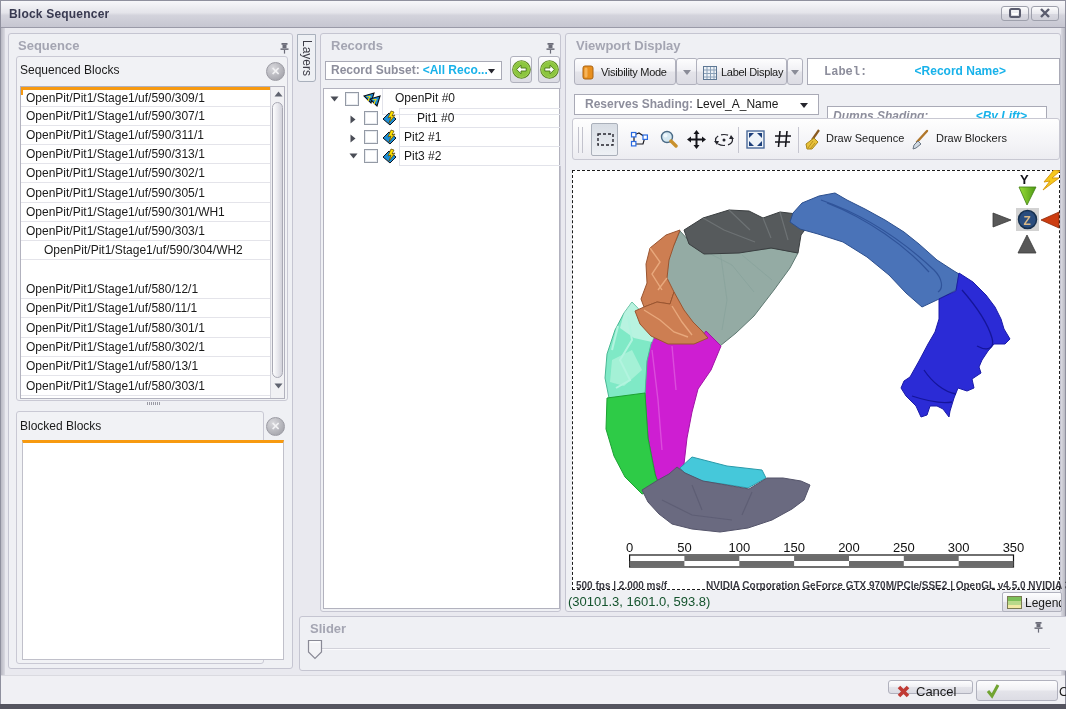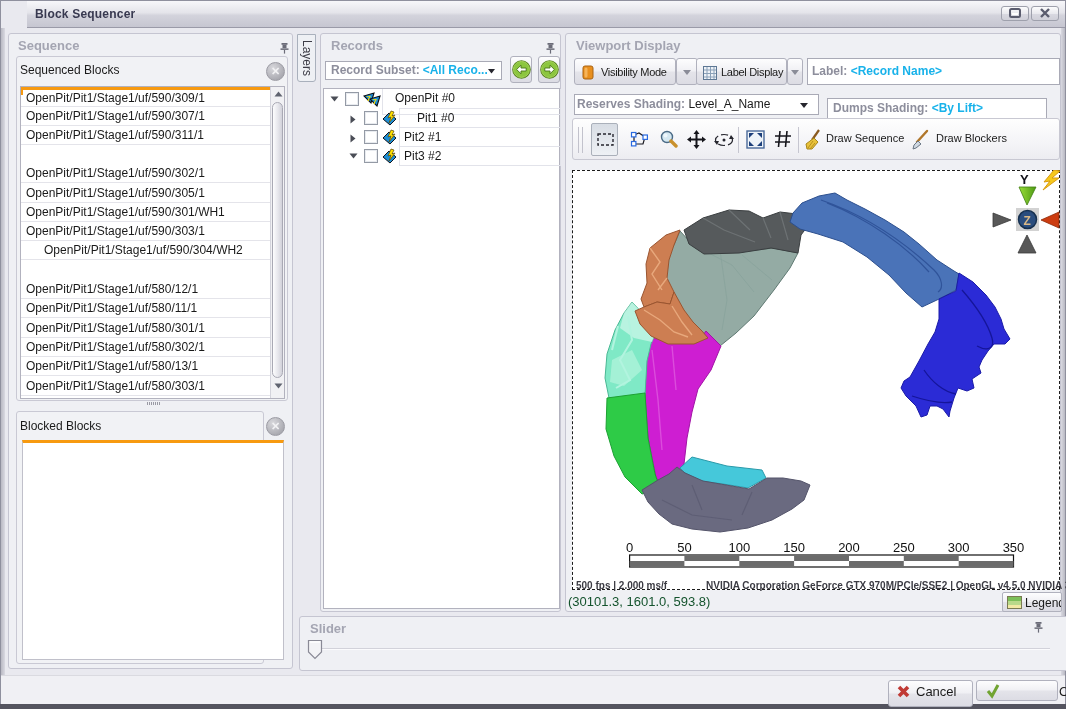--- a/index.html
+++ b/index.html
@@ -1,37 +1,37 @@
 <!DOCTYPE html>
 <html><head>
 <meta charset="utf-8">
 <style>
 * { margin:0; padding:0; box-sizing:border-box; }
 html,body { width:1066px; height:709px; overflow:hidden; }
 body { font-family:"Liberation Sans", sans-serif; font-size:12px; color:#1a1a1a; background:#e9e9ef; position:relative; }
 .abs { position:absolute; white-space:nowrap; }
 .win { position:absolute; inset:0; border:1px solid #8f909e; background:#e9e9ef; }
 .titlebar { position:absolute; left:1px; top:1px; right:1px; height:27px;
-  background:linear-gradient(#f7f7fa, #e4e4ea 45%, #d3d3dc 55%, #c6c6d1); border-bottom:1px solid #9a9aa8;margin-left:26px; }
+  background:linear-gradient(#f7f7fa, #e4e4ea 45%, #d3d3dc 55%, #c6c6d1); border-bottom:1px solid #9a9aa8; }
 .title-text { position:absolute; left:8px; top:6px; font-size:12px; font-weight:bold; color:#383950; letter-spacing:0.2px; }
 .winbtn { position:absolute; top:6px; width:28px; height:15px; border:1px solid #9ea0ac; border-radius:3px;
   background:linear-gradient(#fcfcfd,#e9e9ee 50%,#d9d9e1 52%,#cfcfd8); color:#5a5c6e; text-align:center; }
 .sideborder { position:absolute; top:28px; bottom:0; width:4px; background:linear-gradient(90deg,#b9b9c3,#d9d9e1); }
 .bottomstrip { position:absolute; left:0; right:0; bottom:0; height:5px; background:#54545f; }
 .panel { position:absolute; background:#eff0f4; border:1px solid #c5c5d1; border-radius:3px; }
 .phead { font-size:13px; font-weight:bold; color:#a4a5b2; }
 .group { position:absolute; background:#f1f2f5; border:1px solid #c9c9d4; border-radius:3px; }
 .whitebox { position:absolute; background:#fff; border:1px solid #b2b2be; }
 .closebtn { position:absolute; width:19px; height:19px; border-radius:50%;
   background:radial-gradient(circle at 35% 30%, #d8d8dc, #a9a9b0 75%, #96969e);
   border:1px solid #9b9ba3; }
 .closebtn:after { content:"✕"; position:absolute; left:0; right:0; top:2px; text-align:center; color:#f2f2f4; font-size:11px; font-weight:bold; }
 .row { position:absolute; left:0; right:14px; height:19px; border-bottom:1px solid #e4e4ea; background:#fff;
   padding-left:5px; line-height:19px; white-space:nowrap; overflow:hidden; font-size:12px; }
-.cyan { color:#18b2ea; font-weight:bold; }
+.cyan { color:#18b2ea; font-weight:bold;margin-left:44px; }
 .glabel { color:#8d8e9c; font-weight:bold; }
 .btn { position:absolute; border:1px solid #b0b1bd; border-radius:3px;
   background:linear-gradient(#fdfdfe,#f0f0f4 48%,#e4e4ea 52%,#dcdce4); }
 .field { position:absolute; background:#fff; border:1px solid #a9aab6; }
 </style>
 </head>
 <body>
 <div class="win"></div>
 <div class="titlebar">
     <div class="title-text">Block Sequencer</div>
@@ -59,20 +59,21 @@
     </svg>
 
   <div class="group" style="left:7px; top:22px; width:272px; height:345px;">
     <div style="position:absolute; left:3px; top:6px; font-size:12px;">Sequenced Blocks</div>
     <div class="closebtn" style="left:249px; top:5px;"></div>
     <div class="whitebox" id="seqlist" style="left:3px; top:29px; width:265px; height:313px; overflow:hidden;">
       <div class="row" style="top:0; height:20px; border-top:3px solid #f79a10; line-height:17px;">OpenPit/Pit1/Stage1/uf/590/309/1</div>
       <div class="abs" style="left:0; top:3px; width:2px; height:5px; background:#f79a10;"></div>
       <div class="row" style="top:20px;">OpenPit/Pit1/Stage1/uf/590/307/1</div>
       <div class="row" style="top:39px;">OpenPit/Pit1/Stage1/uf/590/311/1</div>
+      <div class="row" style="top:58px;">OpenPit/Pit1/Stage1/uf/590/313/1</div>
       <div class="row" style="top:77px;">OpenPit/Pit1/Stage1/uf/590/302/1</div>
       <div class="row" style="top:97px;">OpenPit/Pit1/Stage1/uf/590/305/1</div>
       <div class="row" style="top:116px;">OpenPit/Pit1/Stage1/uf/590/301/WH1</div>
       <div class="row" style="top:135px;">OpenPit/Pit1/Stage1/uf/590/303/1</div>
       <div class="row" style="top:154px;padding-left:23px;">OpenPit/Pit1/Stage1/uf/590/304/WH2</div>
       <div class="row" style="top:193px;">OpenPit/Pit1/Stage1/uf/580/12/1</div>
       <div class="row" style="top:212px;">OpenPit/Pit1/Stage1/uf/580/11/1</div>
       <div class="row" style="top:232px;">OpenPit/Pit1/Stage1/uf/580/301/1</div>
       <div class="row" style="top:251px;">OpenPit/Pit1/Stage1/uf/580/302/1</div>
       <div class="row" style="top:270px;">OpenPit/Pit1/Stage1/uf/580/13/1</div>
@@ -202,30 +203,30 @@
         </g>
       </svg>
     <div class="abs" style="left:24px; top:7px; font-size:11px; letter-spacing:-0.3px;">Label Display</div>
   </div>
   <div class="btn" style="left:221px; top:24px; width:16px; height:27px;">
       <svg class="abs" style="left:3px; top:11px;" width="9" height="6">
         <path d="M0 0 L8 0 L4 5 Z" fill="#8a8c98"></path>
       </svg>
     </div>
   <div class="field" style="left:241px; top:24px; width:253px; height:27px; line-height:25px;">
-    <span class="glabel" style="margin-left:4px;">Label:</span> <span class="cyan">&lt;Record Name&gt;</span>
+    <span class="glabel" style="margin-left:16px;font-family:Liberation Mono, monospace;">Label:</span> <span class="cyan">&lt;Record Name&gt;</span>
   </div>
 
   <div class="field" style="left:8px; top:60px; width:245px; height:21px; line-height:19px;">
-    <span class="glabel" style="margin-left:2px;">Reserves Shading:</span> Level_A_Name
+    <span class="glabel" style="margin-left:10px;">Reserves Shading:</span> Level_A_Name
     <svg class="abs" style="right:9px; top:8px;" width="9" height="6">
         <path d="M0 0 L8 0 L4 5 Z" fill="#26262e"></path>
       </svg>
   </div>
-  <div class="field" style="left:261px; top:64px; width:220px; height:21px; line-height:19px;">
+  <div class="field" style="left:261px; top:72px; width:220px; height:21px; line-height:19px;font-style:italic;">
     <span class="glabel" style="margin-left:5px;">Dumps Shading:</span> <span class="cyan">&lt;By Lift&gt;</span>
   </div>
 
   <div class="abs" style="left:6px; top:84px; width:488px; height:42px; background:linear-gradient(#fefefe,#f4f4f7 60%,#ececf1); border:1px solid #c8c8d2; border-radius:3px;">
     <div class="abs" style="left:5px; top:8px; width:5px; height:26px; border-left:1px solid #c2c2cc; border-right:1px solid #c2c2cc;"></div>
     <div class="abs" style="left:18px; top:4px; width:27px; height:33px; border:1px solid #aab0ba; border-radius:2px; background:linear-gradient(#d8dde4,#eef1f5);"></div>
     <svg class="abs" style="left:24px; top:14px;" width="17" height="13">
         <rect x="1" y="1" width="15" height="11" fill="none" stroke="#26262e" stroke-width="1.4" stroke-dasharray="3 2"></rect>
       </svg>
     <svg class="abs" style="left:57px; top:11px;" width="20" height="19">
@@ -365,21 +366,21 @@
       </g>
     </svg>
   <div class="abs" style="left:8px; top:31px; width:742px; height:2px; background:#d2d2da; border-bottom:1px solid #fbfbfd;"></div>
   <svg class="abs" style="left:7px; top:22px;" width="16" height="21">
     <path d="M1.5 1.5 L14.5 1.5 L14.5 13 L8 19.5 L1.5 13 Z" fill="#f3f3f6" stroke="#8a8a96" stroke-width="1.2"></path>
     <path d="M3 3 L13 3" stroke="#fff" stroke-width="1.5"></path>
   </svg>
 </div>
 
 <div class="abs" style="left:1px; top:675px; width:1064px; height:29px; background:#f0f0f4; border-top:1px solid #dadae0;"></div>
-<div class="btn" style="left:888px; top:680px; width:85px; height:27px;">
+<div class="btn" style="left:888px; top:680px; width:85px; height:14px;">
   <svg class="abs" style="left:7px; top:3px;" width="15" height="15">
       <path d="M3 3 L12 12 M12 3 L3 12" stroke="#c03a34" stroke-width="3.6"></path>
     </svg>
   <div class="abs" style="left:27px; top:3px; font-size:13px;">Cancel</div>
 </div>
 <div class="btn" style="left:976px; top:680px; width:82px; height:21px;">
   <svg class="abs" style="left:8px; top:2px;" width="16" height="16">
       <path d="M3 8 L7 13 L13 2" stroke="#71a432" stroke-width="3" fill="none"></path>
     </svg>
   <div class="abs" style="left:47px; top:3px; font-size:13px;margin-left:35px;">OK</div>

